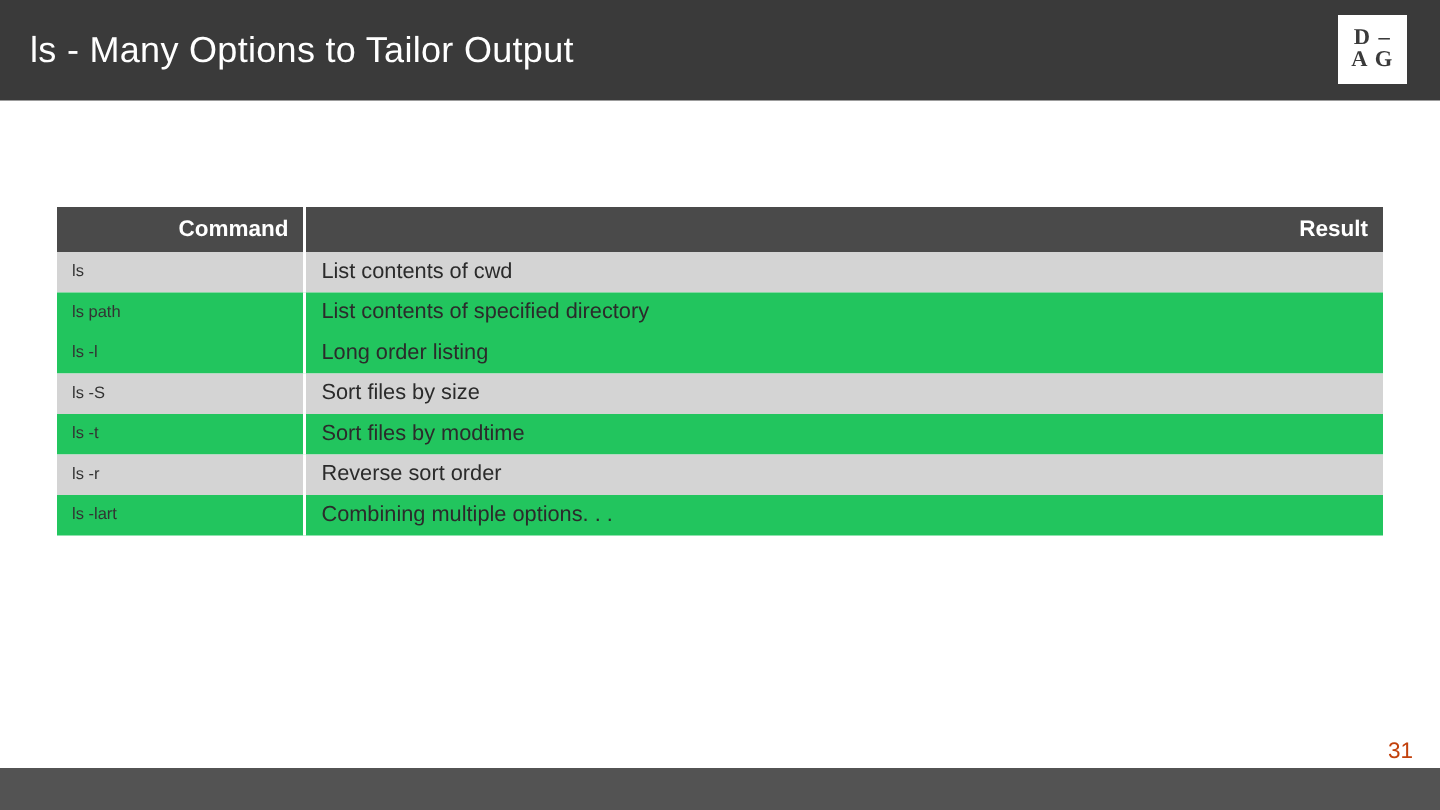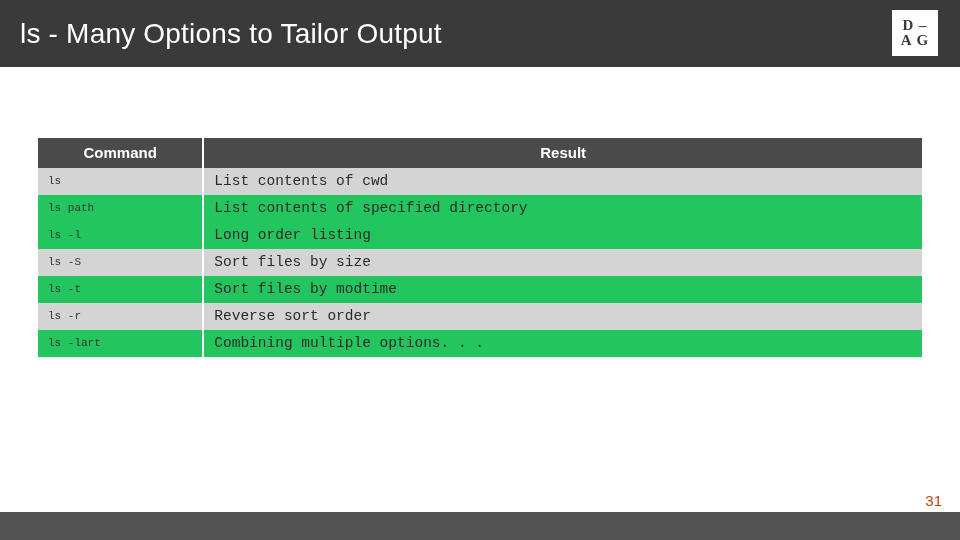--- a/index.html
+++ b/index.html
@@ -1,26 +1,26 @@
 <!DOCTYPE html>
 <html><head>
 <meta charset="utf-8">
 <style>
   * { margin: 0; padding: 0; box-sizing: border-box; }
   html, body { width: 960px; height: 540px; font-family: "Segoe UI", "Helvetica Neue", Arial, sans-serif; background: #fff; overflow: hidden; }
   .slide { position: relative; width: 960px; height: 540px; background: #fff; }
   .title-bar { position: absolute; top: 0; left: 0; width: 100%; height: 67px; background: #3a3a3a; display: flex; align-items: center; }
-  .title-text { color: #fff; font-size: 28px; font-weight: 400; padding-left: 20px; letter-spacing: 0.2px; }
+  .title-text { color: #fff; font-size: 24px; font-weight: 400; padding-left: 20px; letter-spacing: 0.2px; }
   .logo { position: absolute; top: 10px; right: 22px; width: 46px; height: 46px; background: #fff; display: flex; flex-direction: column; justify-content: center; align-items: center; font-family: Georgia, "Times New Roman", serif; font-weight: 600; color: #3a3a3a; line-height: 1; }
   .logo .row { font-size: 15px; letter-spacing: 1px; }
   .table-wrap { position: absolute; top: 138px; left: 38px; right: 38px; }
   table { width: 100%; border-collapse: collapse; }
-  th { background: #4a4a4a; color: #fff; text-align: center; font-weight: 700; font-size: 15px; padding: 6px 10px 7px 10px; border-right: 2px solid #fff; }
+  th { background: #4a4a4a; color: #fff; text-align: right; font-weight: 700; font-size: 15px; padding: 6px 10px 7px 10px; border-right: 2px solid #fff; }
   th:last-child { border-right: none; }
-  td { font-size: 14.5px; padding: 5px 10px 6px 10px; border-right: 2px solid #fff; color: #2b2b2b; font-family: Liberation Mono, monospace; }
+  td { font-size: 14.5px; padding: 5px 10px 6px 10px; border-right: 2px solid #fff; color: #2b2b2b; }
   td:last-child { border-right: none; }
   td.cmd { font-size: 11px; color: #333; vertical-align: middle; }
   tr.odd td { background: #d4d4d4; }
   tr.even td { background: #22c55e; }
   col.c1 { width: 18.7%; }
   col.c2 { width: 81.3%; }
   .footer-bar { position: absolute; bottom: 0; left: 0; width: 100%; height: 28px; background: #535353; }
   .page-num { position: absolute; right: 18px; bottom: 31px; font-size: 15px; color: #c2410c; }
 </style>
 </head>

